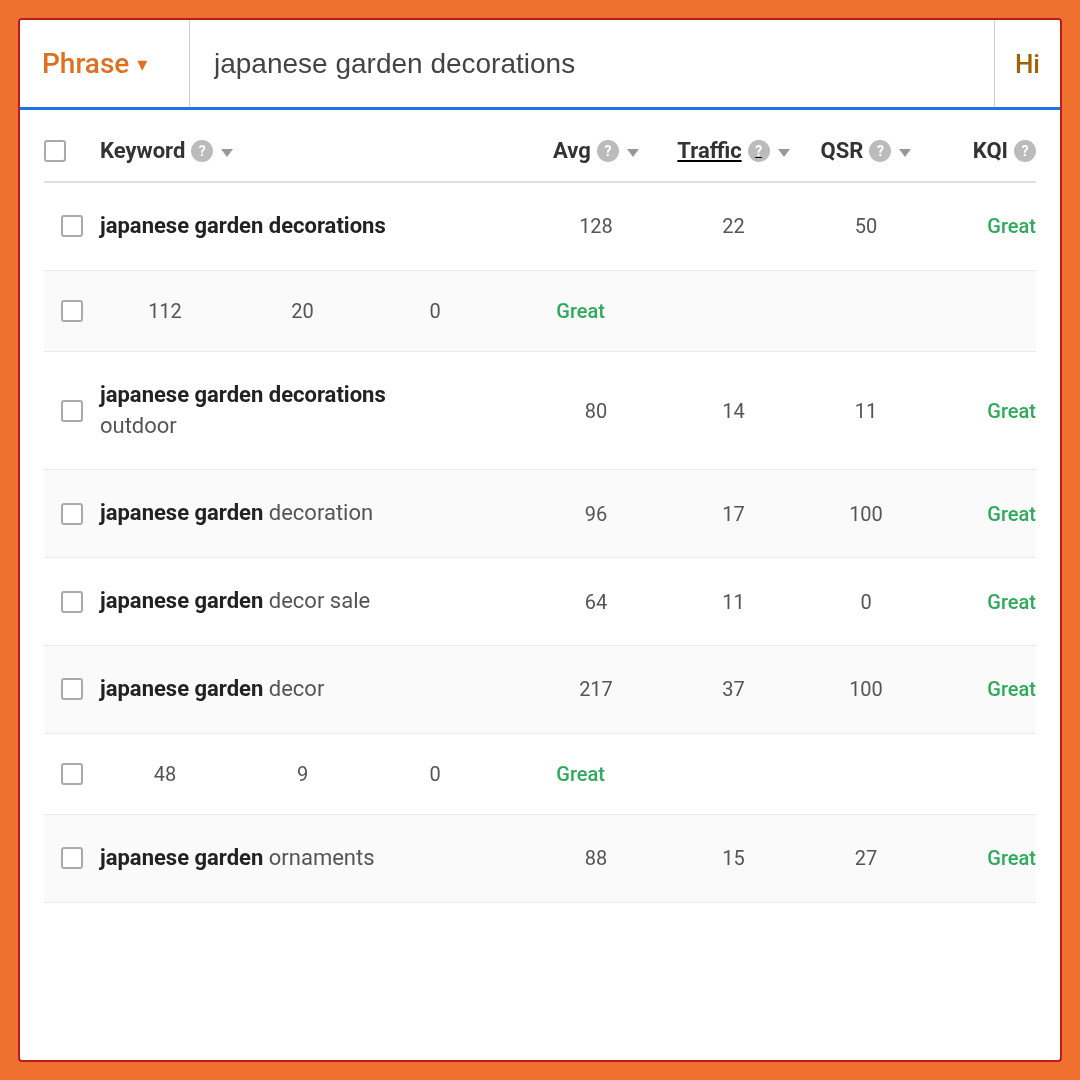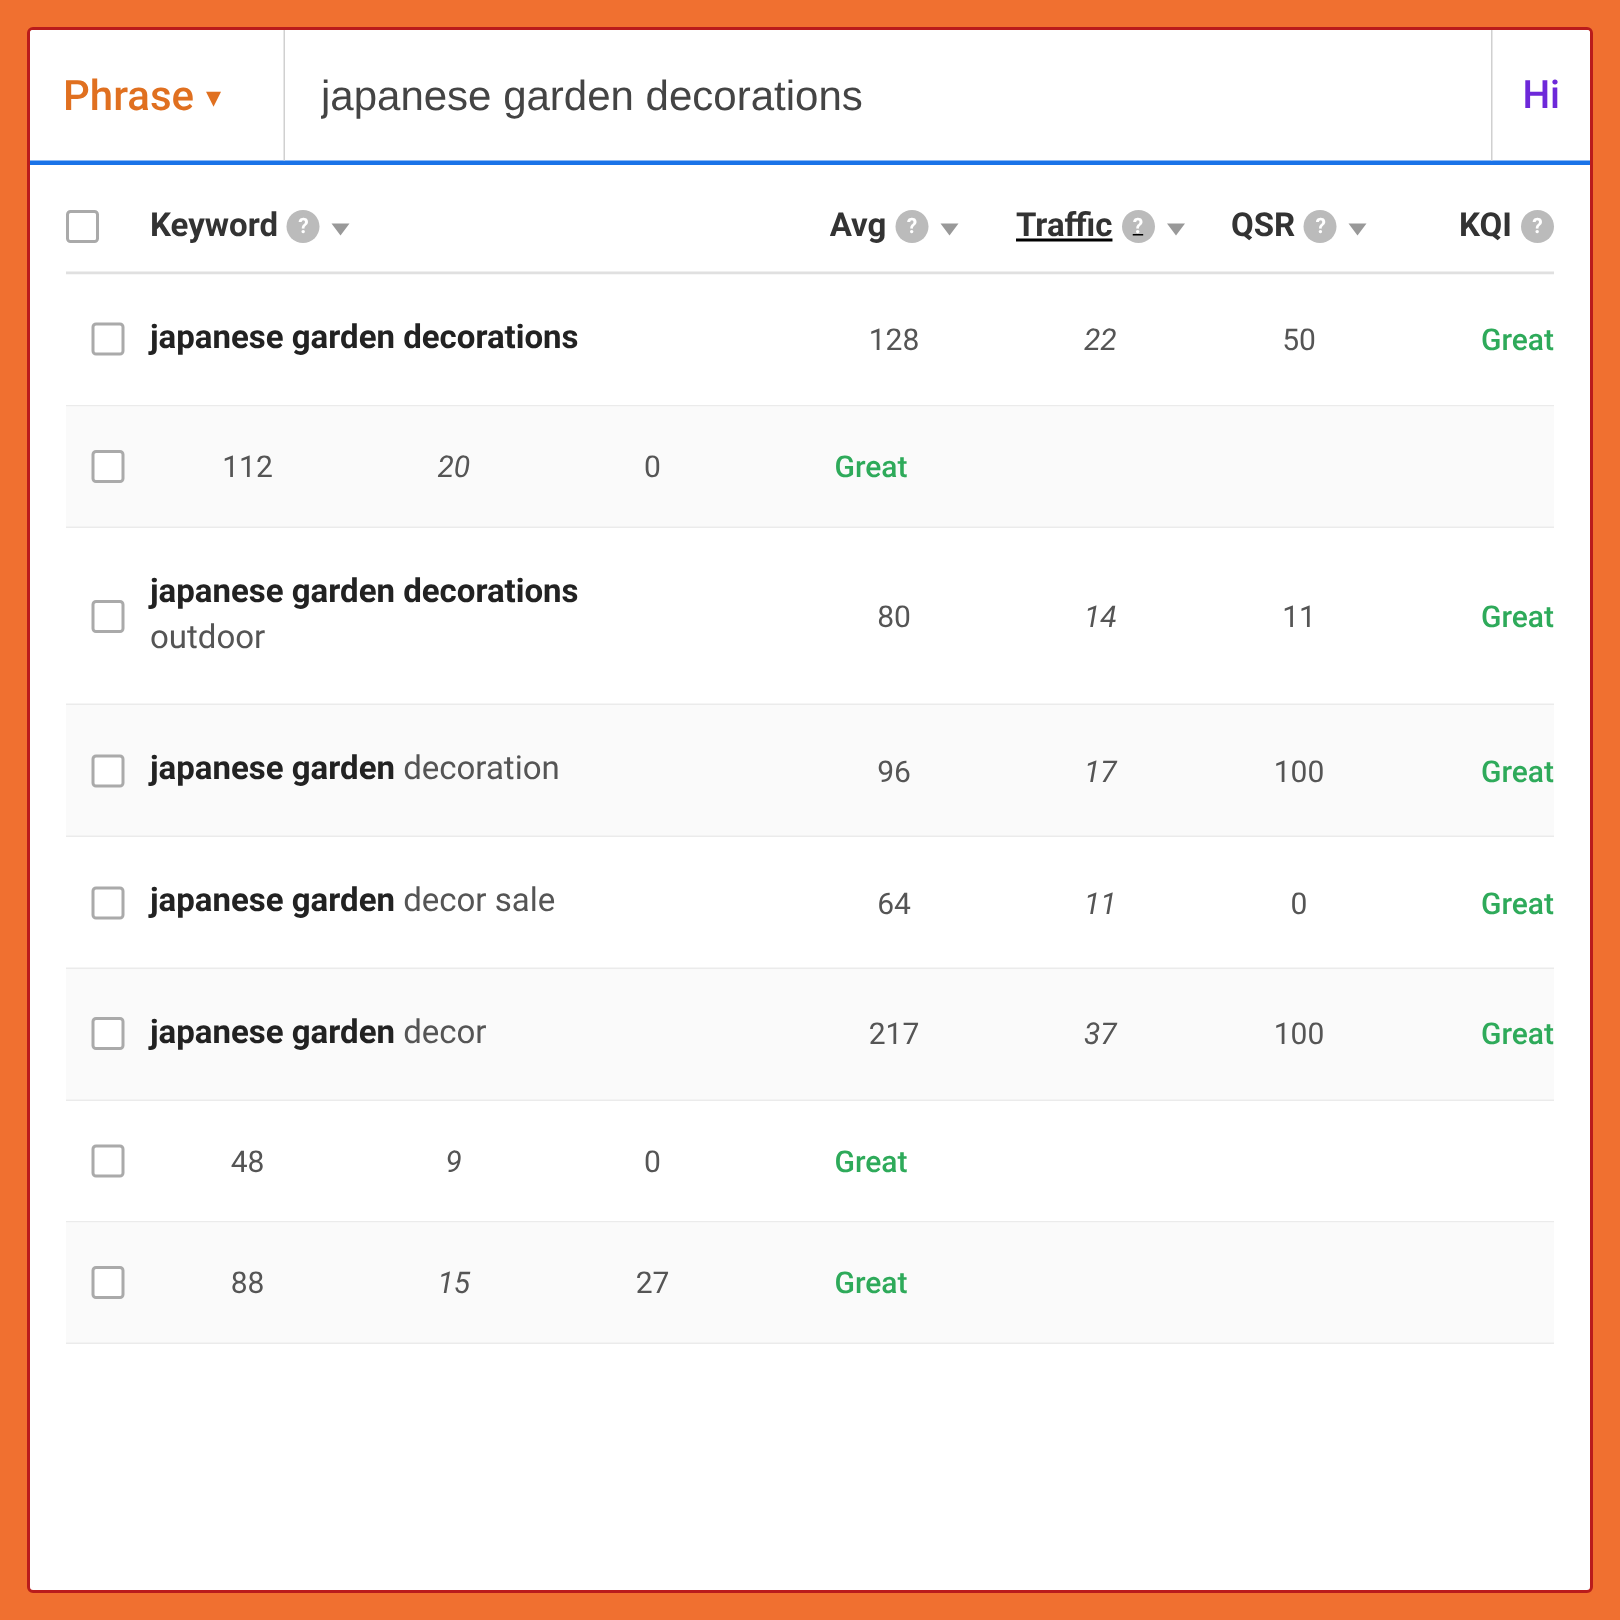--- a/index.html
+++ b/index.html
@@ -58,21 +58,21 @@
       font-size: 28px;
       color: #444;
       padding: 0 24px;
       background: transparent;
     }
 
     .hi-button {
       display: flex;
       align-items: center;
       padding: 0 20px;
-      color: #6d28d9;
+      color: #a16207;
       font-size: 26px;
       font-weight: 500;
       border-left: 1px solid #d0d0d0;
       cursor: pointer;
     }
 
     
     .table-area {
       flex: 1;
       overflow: auto;
@@ -216,21 +216,21 @@
     }
 
     .data-cell {
       font-size: 20px;
       color: #555;
       text-align: center;
       flex-shrink: 0;
     }
 
     .data-cell.avg { width: 130px; }
-    .data-cell.traffic { width: 145px; font-style: italic; }
+    .data-cell.traffic { width: 145px; }
     .data-cell.qsr { width: 120px; }
     .data-cell.kqi {
       width: 110px;
       text-align: right;
       color: #2eaa5a;
       font-weight: 500;
     }
   </style>
 </head>
 <body>
@@ -373,20 +373,23 @@
       <div class="data-cell avg">48</div>
       <div class="data-cell traffic">9</div>
       <div class="data-cell qsr">0</div>
       <div class="data-cell kqi">Great</div>
     </div>
 
     <div class="table-row">
       <div class="checkbox-cell">
         <div class="checkbox"></div>
       </div>
+      <div class="keyword-cell col-keyword">
+        <span class="bold">japanese garden</span><span class="normal"> ornaments</span>
+      </div>
       <div class="data-cell avg">88</div>
       <div class="data-cell traffic">15</div>
       <div class="data-cell qsr">27</div>
       <div class="data-cell kqi">Great</div>
     </div>
 
   </div>
 </div>
 
 </body></html>

